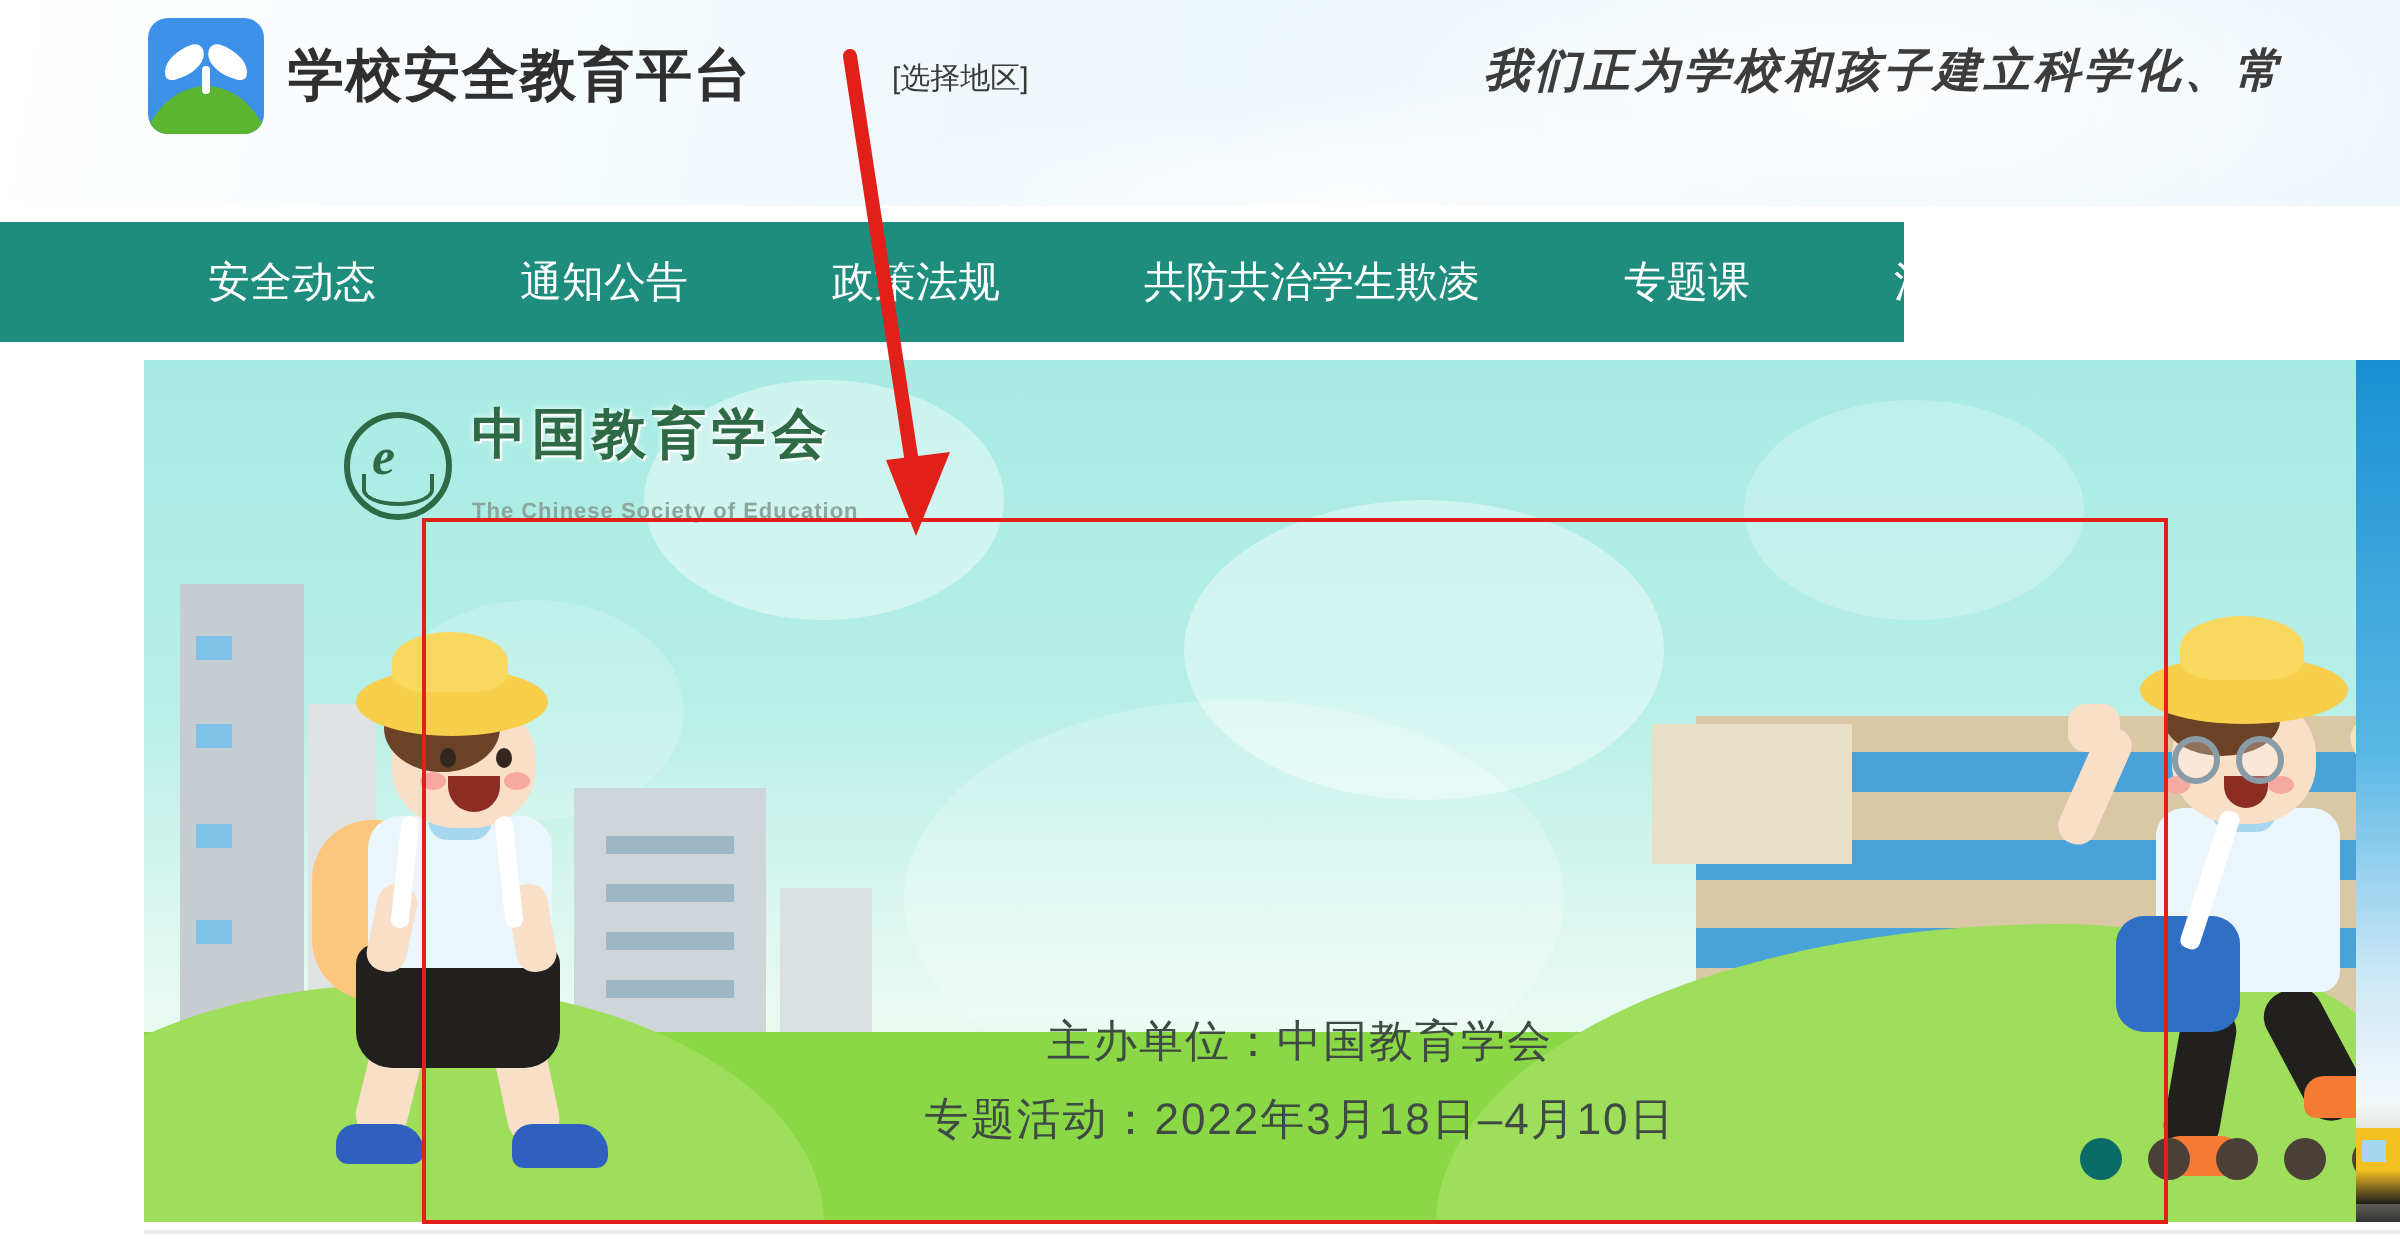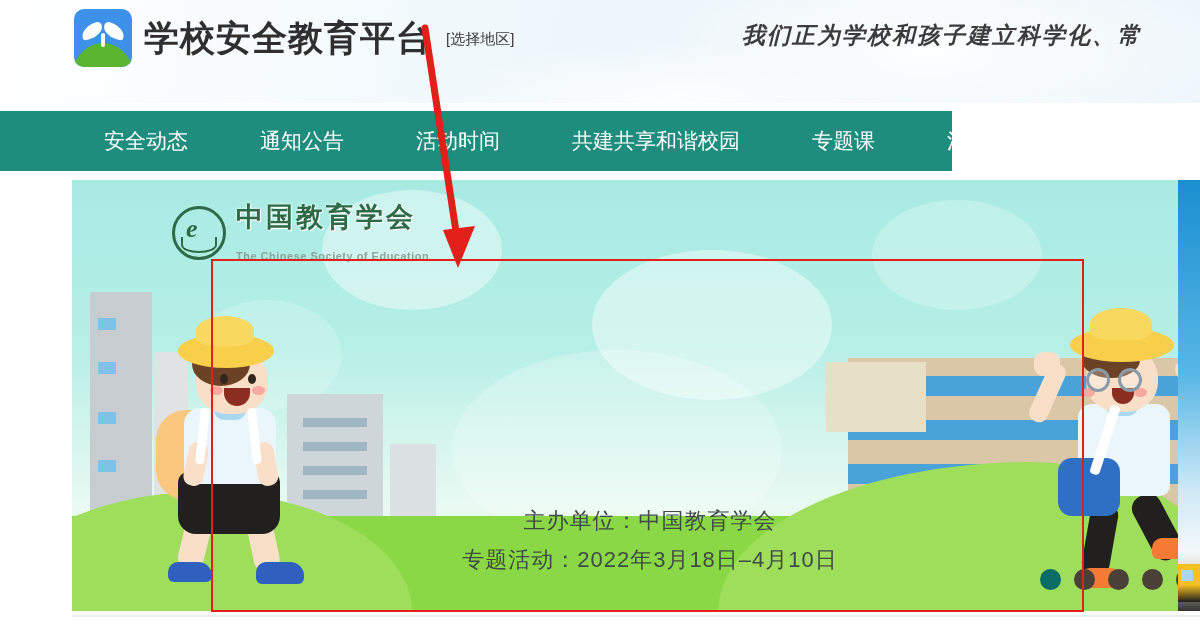--- a/index.html
+++ b/index.html
@@ -85,21 +85,21 @@
     border-radius: 80% 20% 70% 20% / 80% 30% 70% 20%;
   }
   .brand-logo .stem {
     position: absolute;
     left: 27px; top: 24px;
     width: 4px; height: 14px;
     background: #ffffff;
     border-radius: 2px;
   }
   .brand-name {
-    font-size: 35px;
+    font-size: 28px;
     font-weight: 700;
     color: #2f2f2f;
     letter-spacing: 1px;
     white-space: nowrap;
   }
 
   .region-note {
     position: absolute;
     left: 446px; top: 30px;
     font-size: 15px;
@@ -501,22 +501,22 @@
 
     <div class="region-note">[选择地区]</div>
 
     <div class="slogan">我们正为学校和孩子建立科学化、常</div>
   </div>
 
   <div class="nav">
     <div class="nav-inner">
       <div class="nav-item">安全动态</div>
       <div class="nav-item">通知公告</div>
-      <div class="nav-item">活动时间</div>
-      <div class="nav-item">共建共享和谐校园</div>
+      <div class="nav-item">政策法规</div>
+      <div class="nav-item">共防共治学生欺凌</div>
       <div class="nav-item">专题课</div>
       <div class="nav-item">活动专区</div>
     </div>
   </div>
 
   <div class="banner-wrap">
 
     <div class="slide">
 
       <div class="blob" style="left:250px;top:10px;width:180px;height:120px;"></div>

